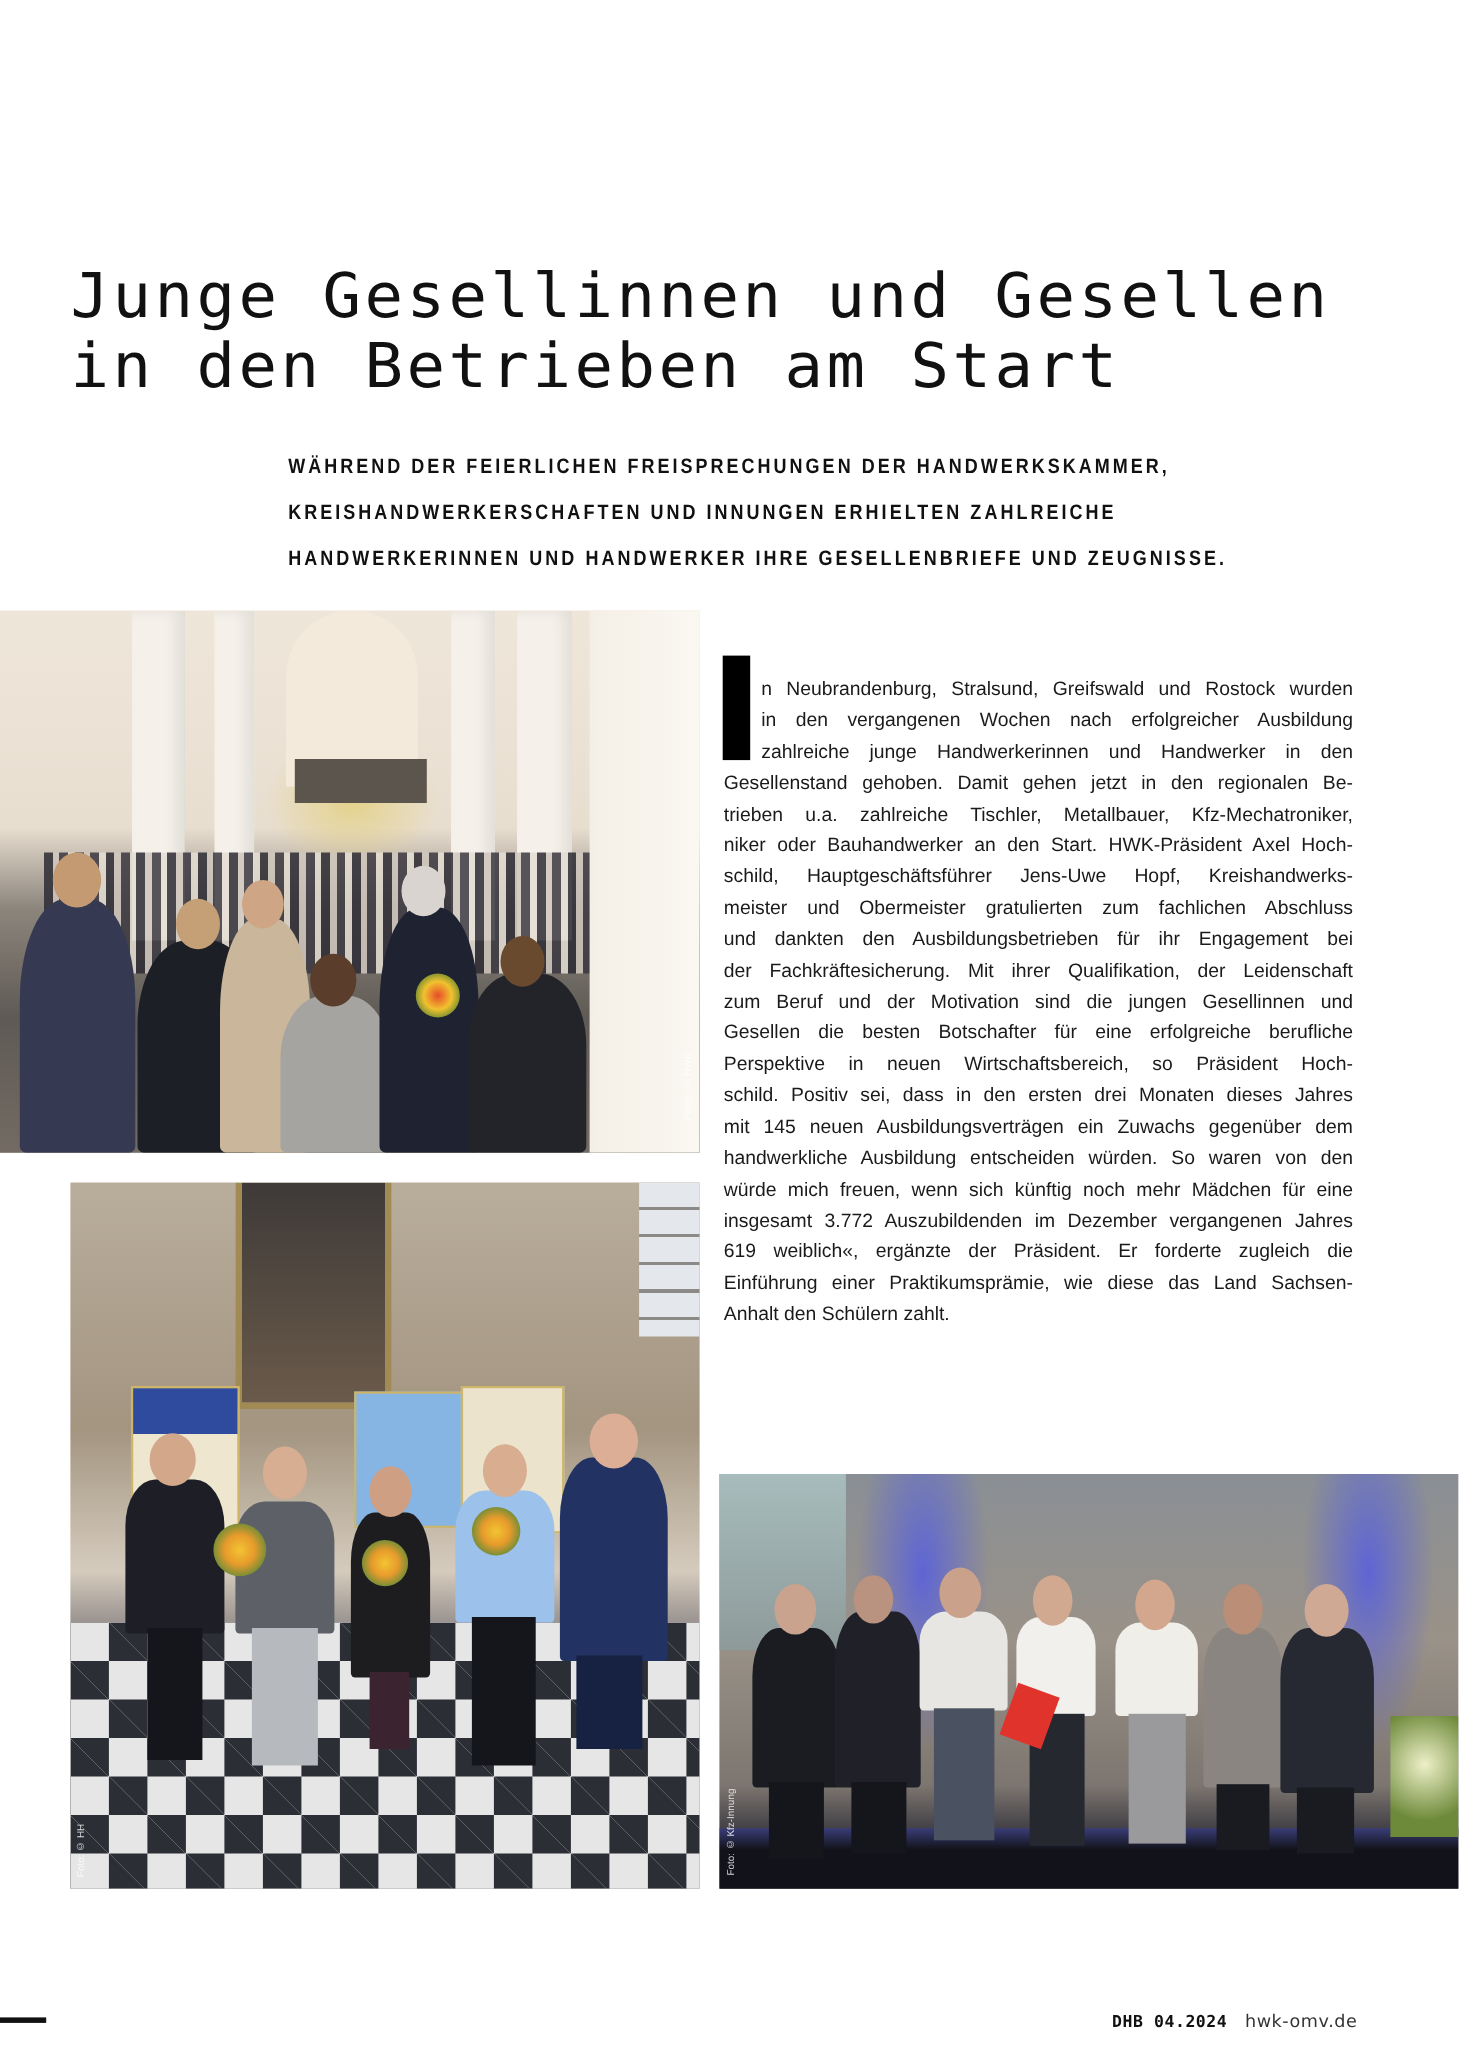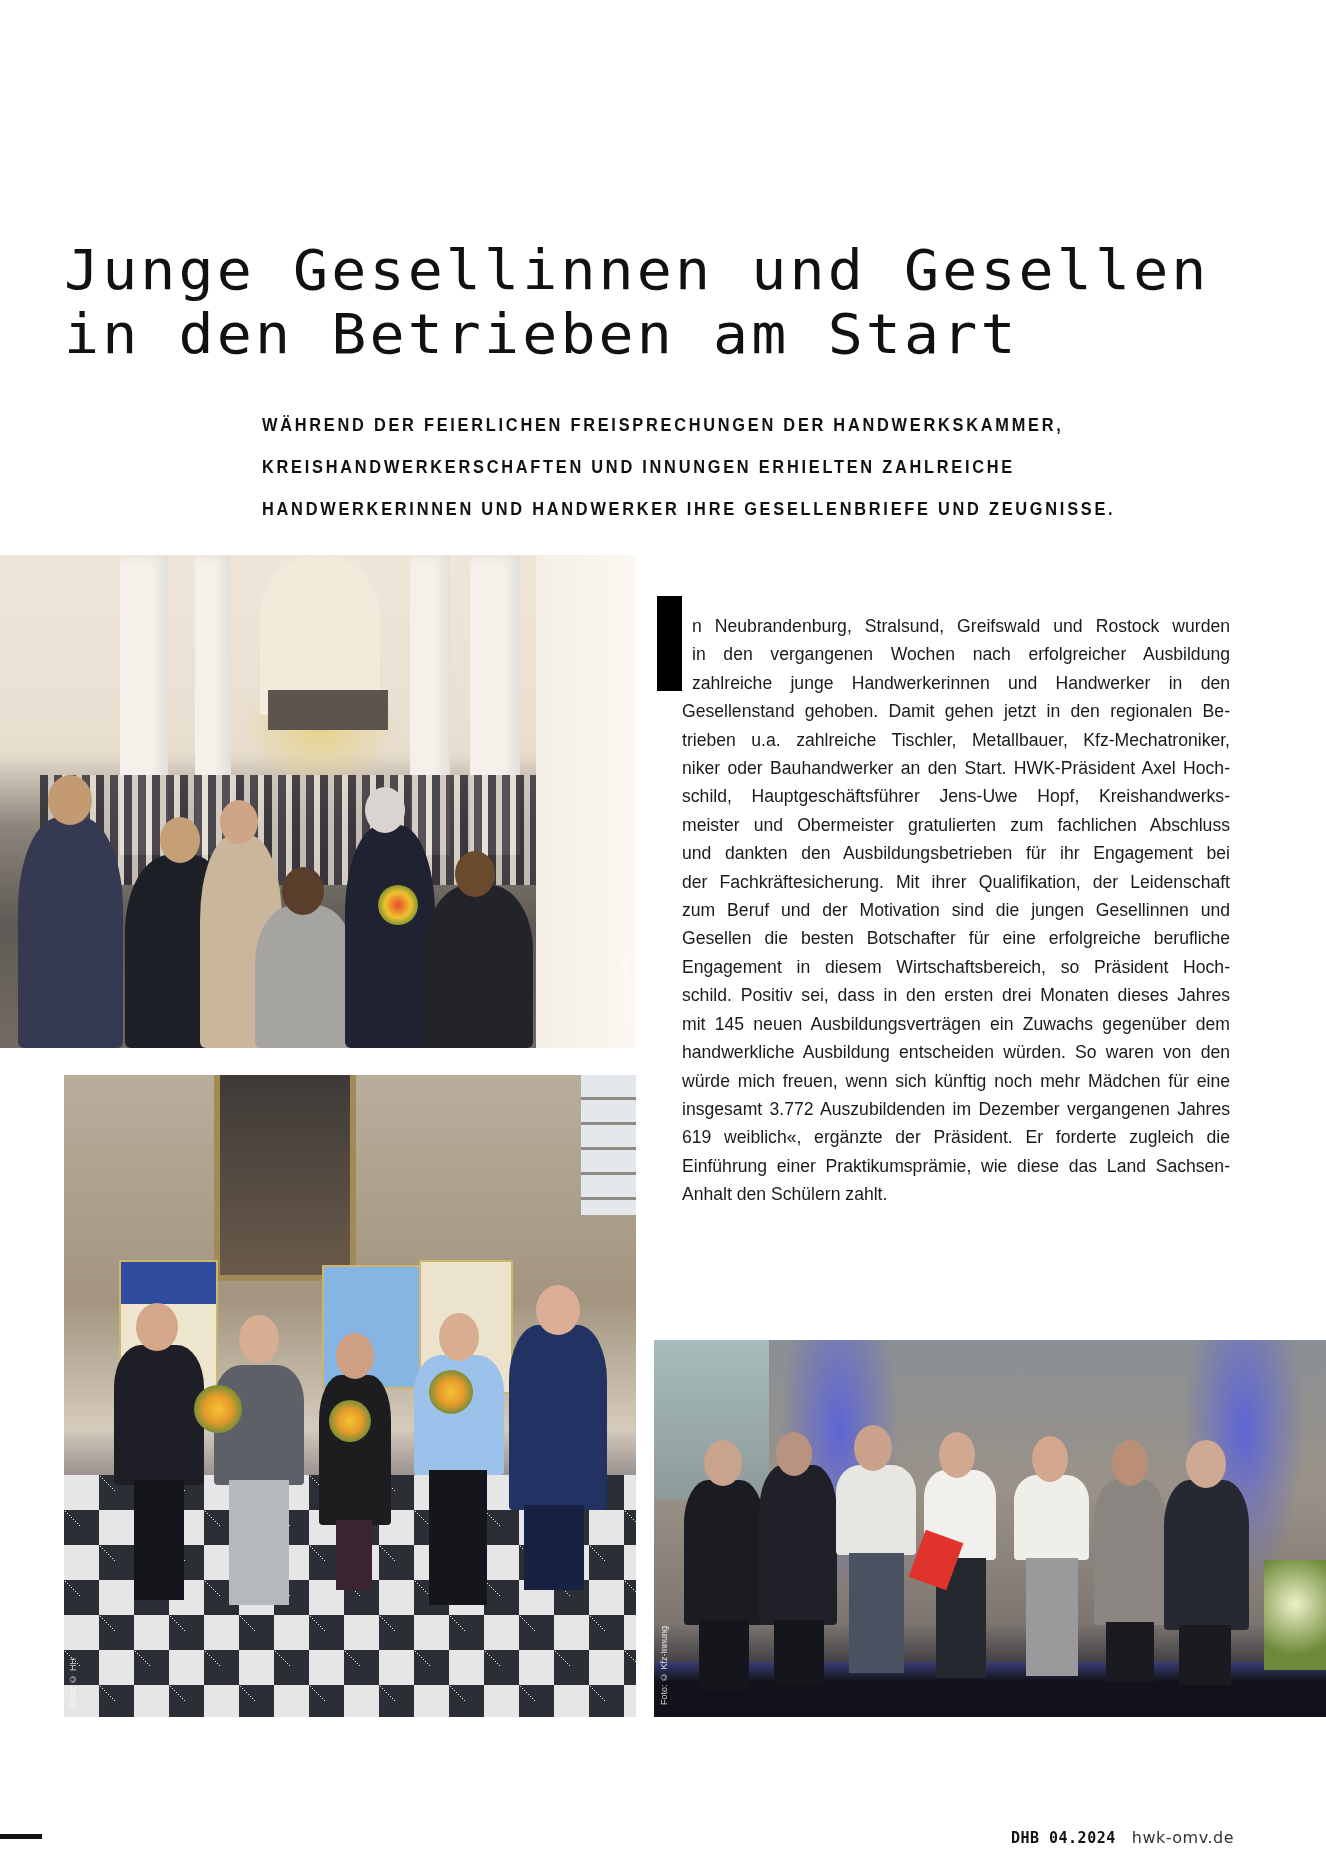--- a/index.html
+++ b/index.html
@@ -80,21 +80,21 @@
     .body-text {
       position: absolute; left: 658px; top: 612px; width: 572px;
       font-family: "Liberation Sans Narrow", "Liberation Sans", sans-serif;
       font-size: 17.6px; line-height: 28.4px; color: #1a1a1a; text-align: justify;
       hyphens: manual;
     }
     .dropcap {
       float: left; width: 25px; height: 95px; background: #000; margin: -16px 10px 0 -1px;
       color: transparent; font-size: 1px; overflow: hidden;
     }
-    .body-text .line { display: block; text-align: justify; text-align-last: justify; white-space: nowrap; overflow: visible; padding-left: 24px; }
+    .body-text .line { display: block; text-align: justify; text-align-last: justify; white-space: nowrap; overflow: visible; }
     .body-text .line.last { text-align-last: left; }
 
     
     .footer-rule { position: absolute; left: 0; top: 1834px; width: 42px; height: 5px; background: #111; }
     .footer-page { position: absolute; left: 62px; top: 1907px; font-family: "DejaVu Sans Mono", monospace; color: #b91c1c; }
     .footer-page .s { font-size: 18px; letter-spacing: 1px; margin-right: 6px; }
     .footer-page .n { font-size: 22px; font-weight: bold; }
     .footer-right { position: absolute; right: 92px; top: 1828px; font-family: "DejaVu Sans Mono", monospace; }
     .footer-right .issue { font-weight: bold; font-size: 15px; letter-spacing: 0.5px; margin-right: 16px; color: #111; }
     .footer-right .site { font-size: 16px; color: #333; letter-spacing: 0.5px; font-family: "DejaVu Sans", sans-serif; margin-top: 36px; }
@@ -175,21 +175,21 @@
   <span class="line">zahlreiche junge Handwerkerinnen und Handwerker in den</span>
   <span class="line">Gesellenstand gehoben. Damit gehen jetzt in den regionalen Be-</span>
   <span class="line">trieben u.a. zahlreiche Tischler, Metallbauer, Kfz-Mechatroniker,</span>
   <span class="line">niker oder Bauhandwerker an den Start. HWK-Präsident Axel Hoch-</span>
   <span class="line">schild, Hauptgeschäftsführer Jens-Uwe Hopf, Kreishandwerks-</span>
   <span class="line">meister und Obermeister gratulierten zum fachlichen Abschluss</span>
   <span class="line">und dankten den Ausbildungsbetrieben für ihr Engagement bei</span>
   <span class="line">der Fachkräftesicherung. Mit ihrer Qualifikation, der Leidenschaft</span>
   <span class="line">zum Beruf und der Motivation sind die jungen Gesellinnen und</span>
   <span class="line">Gesellen die besten Botschafter für eine erfolgreiche berufliche</span>
-  <span class="line">Engagement in diesem Wirtschaftsbereich, so Präsident Hoch-</span>
+  <span class="line">Perspektive in neuen Wirtschaftsbereich, so Präsident Hoch-</span>
   <span class="line">schild. Positiv sei, dass in den ersten drei Monaten dieses Jahres</span>
   <span class="line">mit 145 neuen Ausbildungsverträgen ein Zuwachs gegenüber dem</span>
   <span class="line">handwerkliche Ausbildung entscheiden würden. So waren von den</span>
   <span class="line">würde mich freuen, wenn sich künftig noch mehr Mädchen für eine</span>
   <span class="line">insgesamt 3.772 Auszubildenden im Dezember vergangenen Jahres</span>
   <span class="line">619 weiblich«, ergänzte der Präsident. Er forderte zugleich die</span>
   <span class="line">Einführung einer Praktikumsprämie, wie diese das Land Sachsen-</span>
   <span class="line last">Anhalt den Schülern zahlt.</span>
 </div>
 

